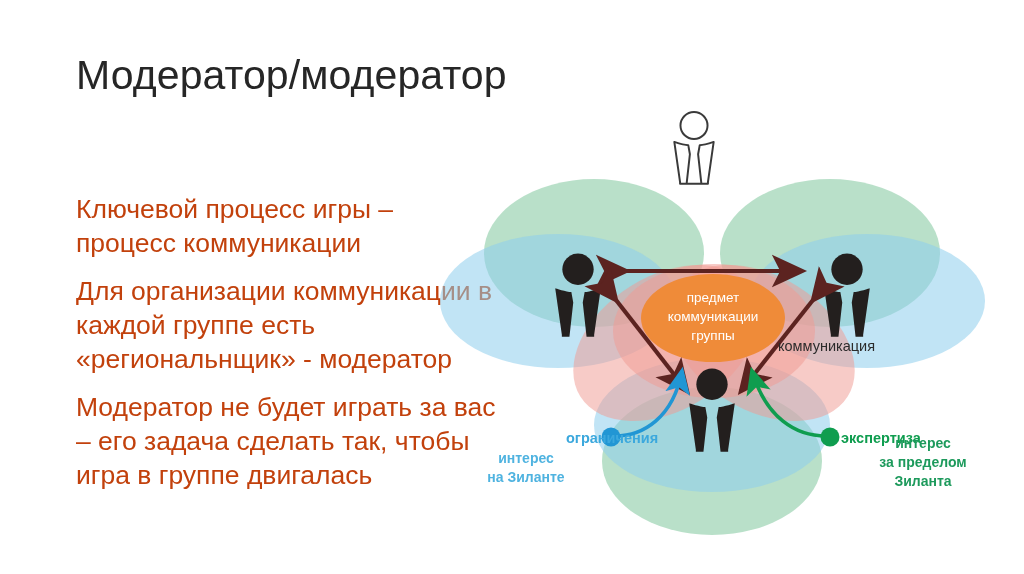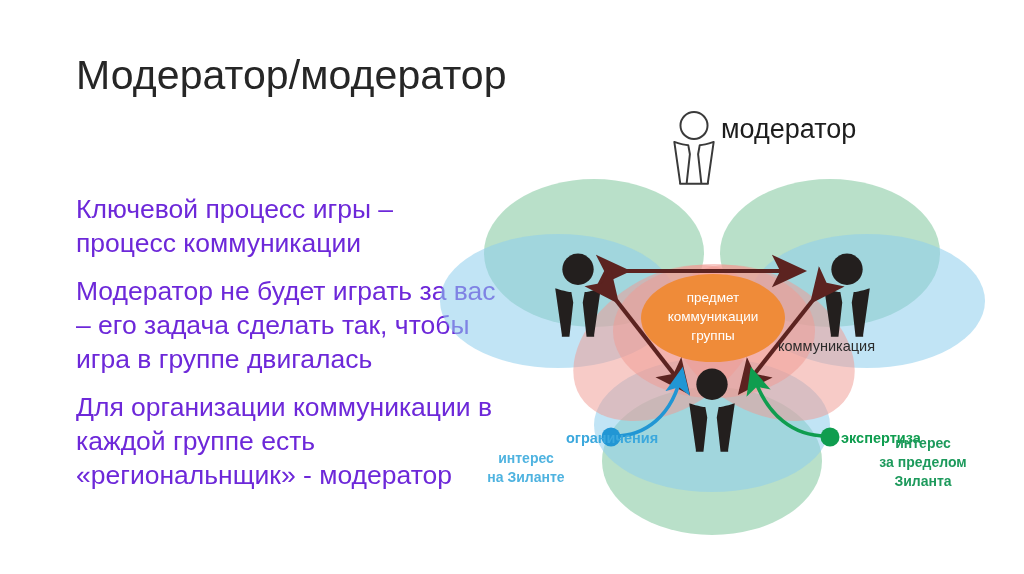--- a/index.html
+++ b/index.html
@@ -37,21 +37,21 @@
   
   .body-text {
     position: absolute;
     left: 76px;
     top: 192px;
     width: 420px;
   }
   .para {
     font-size: 26.5px;
     line-height: 34px;
-    color: #6d28d9;
+    color: #c2410c;
     margin: 0 0 14px 0;
     font-weight: 400;
   }
   .para:last-child { margin-bottom: 0; }
 
   
   .diagram {
     position: absolute;
     left: 430px;
     top: 88px;
@@ -71,27 +71,26 @@
 </style>
 </head>
 <body>
 
 <div class="slide">
 
   <div class="slide-title">Модератор/модератор</div>
 
   <div class="body-text">
     <p class="para">Ключевой процесс игры – процесс коммуникации</p>
+    <p class="para">Для организации коммуникации в каждой группе есть «региональнщик» - модератор</p>
     <p class="para">Модератор не будет играть за вас – его задача сделать так, чтобы игра в группе двигалась</p>
-    <p class="para">Для организации коммуникации в каждой группе есть «региональнщик» - модератор</p>
   </div>
 
   <div class="diagram">
 
-    <div class="legend-label">модератор</div>
 
     <svg width="594" height="486" viewBox="0 0 594 486" xmlns="http://www.w3.org/2000/svg">
 
       <defs>
         <marker id="ah-dark" markerWidth="9" markerHeight="9" refX="7.2" refY="4.5" orient="auto" markerUnits="strokeWidth">
           <path d="M0,0.6 L8.4,4.5 L0,8.4 L2,4.5 Z" fill="#5c2320"></path>
         </marker>
         <marker id="ah-dark-start" markerWidth="9" markerHeight="9" refX="7.2" refY="4.5" orient="auto" markerUnits="strokeWidth">
           <path d="M0,0.6 L8.4,4.5 L0,8.4 L2,4.5 Z" fill="#5c2320"></path>
         </marker>

